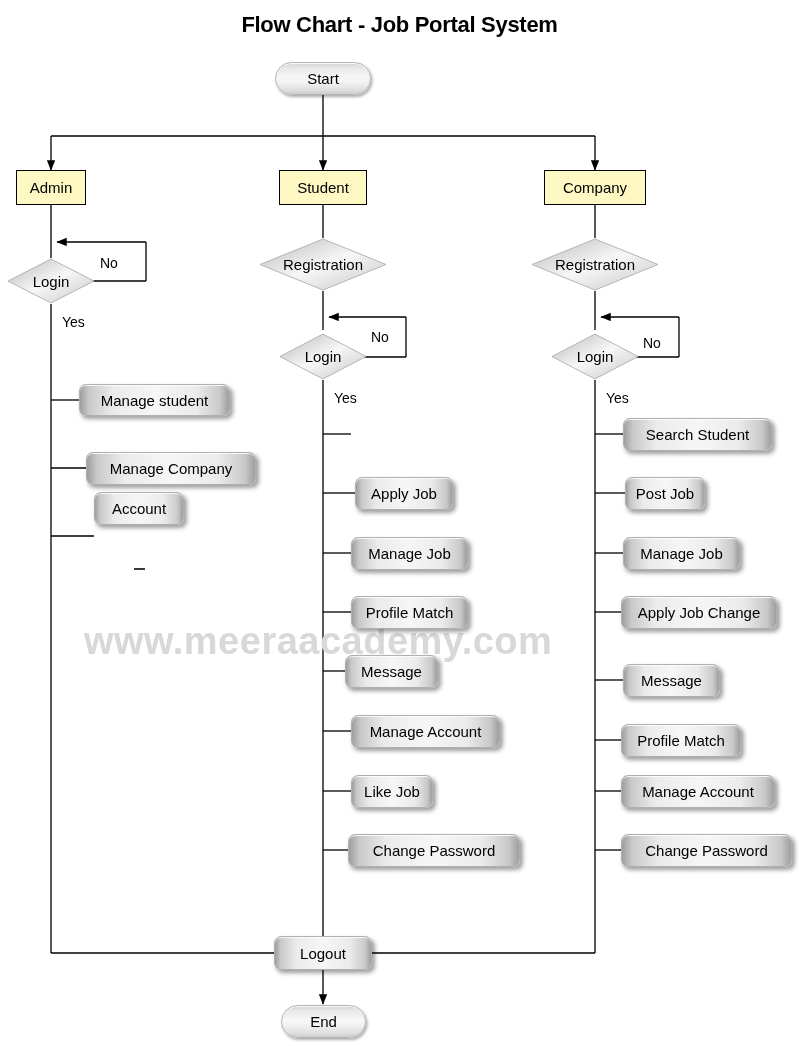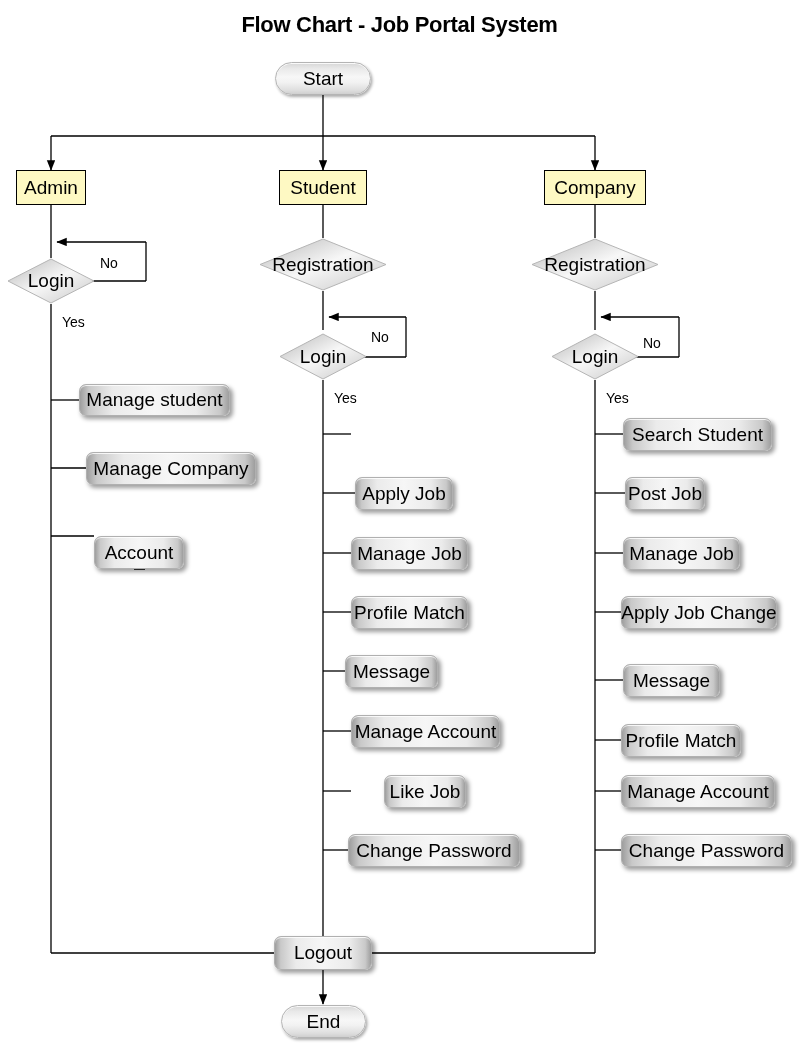--- a/index.html
+++ b/index.html
@@ -51,21 +51,21 @@
     user-select: none;
   }
 
   
   .node {
     position: absolute;
     display: flex;
     align-items: center;
     justify-content: center;
     color: #000000;
-    font-size: 19px;
+    font-size: 15px;
     white-space: nowrap;
     z-index: 5;
   }
 
   
   .actor {
     background: #fef9c3;
     border: 1px solid #000000;
   }
 
@@ -269,41 +269,41 @@
     <span class="edge-label" style="left:334px; top:390px;">Yes</span>
     <span class="edge-label" style="left:643px; top:335px;">No</span>
     <span class="edge-label" style="left:606px; top:390px;">Yes</span>
 
     <div class="node process" style="left:79px; top:384px; width:151px; height:32px;">
       <span>Manage student</span>
     </div>
     <div class="node process" style="left:86px; top:452px; width:170px; height:33px;">
       <span>Manage Company</span>
     </div>
-    <div class="node process" style="left:94px; top:536px; width:90px; height:33px;">
+    <div class="node process" style="left:94px; top:492px; width:90px; height:33px;">
       <span>Account</span>
     </div>
     <div class="stray-dash" style="left:134px; top:568px;"></div>
 
     <div class="node process" style="left:355px; top:477px; width:98px; height:33px;">
       <span>Apply Job</span>
     </div>
     <div class="node process" style="left:351px; top:537px; width:117px; height:33px;">
       <span>Manage Job</span>
     </div>
     <div class="node process" style="left:351px; top:596px; width:117px; height:33px;">
       <span>Profile Match</span>
     </div>
     <div class="node process" style="left:345px; top:655px; width:93px; height:33px;">
       <span>Message</span>
     </div>
     <div class="node process" style="left:351px; top:715px; width:149px; height:33px;">
       <span>Manage Account</span>
     </div>
-    <div class="node process" style="left:351px; top:775px; width:82px; height:33px;margin-left:33px;">
+    <div class="node process" style="left:351px; top:775px; width:82px; height:33px;">
       <span>Like Job</span>
     </div>
     <div class="node process" style="left:348px; top:834px; width:172px; height:33px;">
       <span>Change Password</span>
     </div>
 
     <div class="node process" style="left:623px; top:418px; width:149px; height:33px;">
       <span>Search Student</span>
     </div>
     <div class="node process" style="left:625px; top:477px; width:80px; height:33px;">
@@ -329,14 +329,15 @@
     </div>
 
     <div class="node process" style="left:274px; top:936px; width:98px; height:34px;">
       <span>Logout</span>
     </div>
 
     <div class="node terminator" style="left:281px; top:1005px; width:85px; height:33px;">
       <span>End</span>
     </div>
 
+    <div class="watermark">www.meeraacademy.com</div>
   </div>
 </div>
 
 </body></html>

